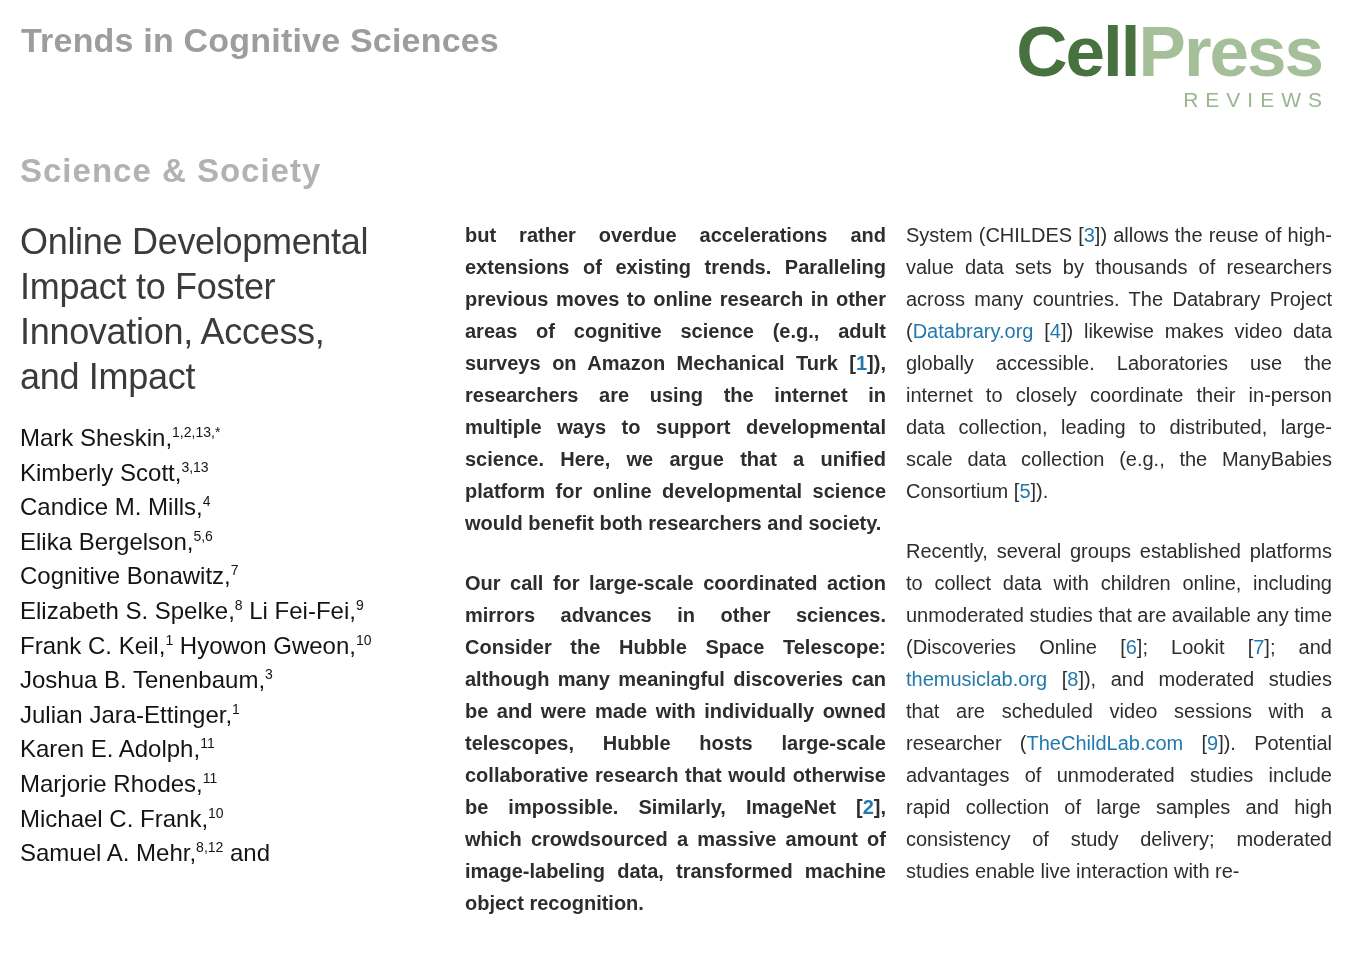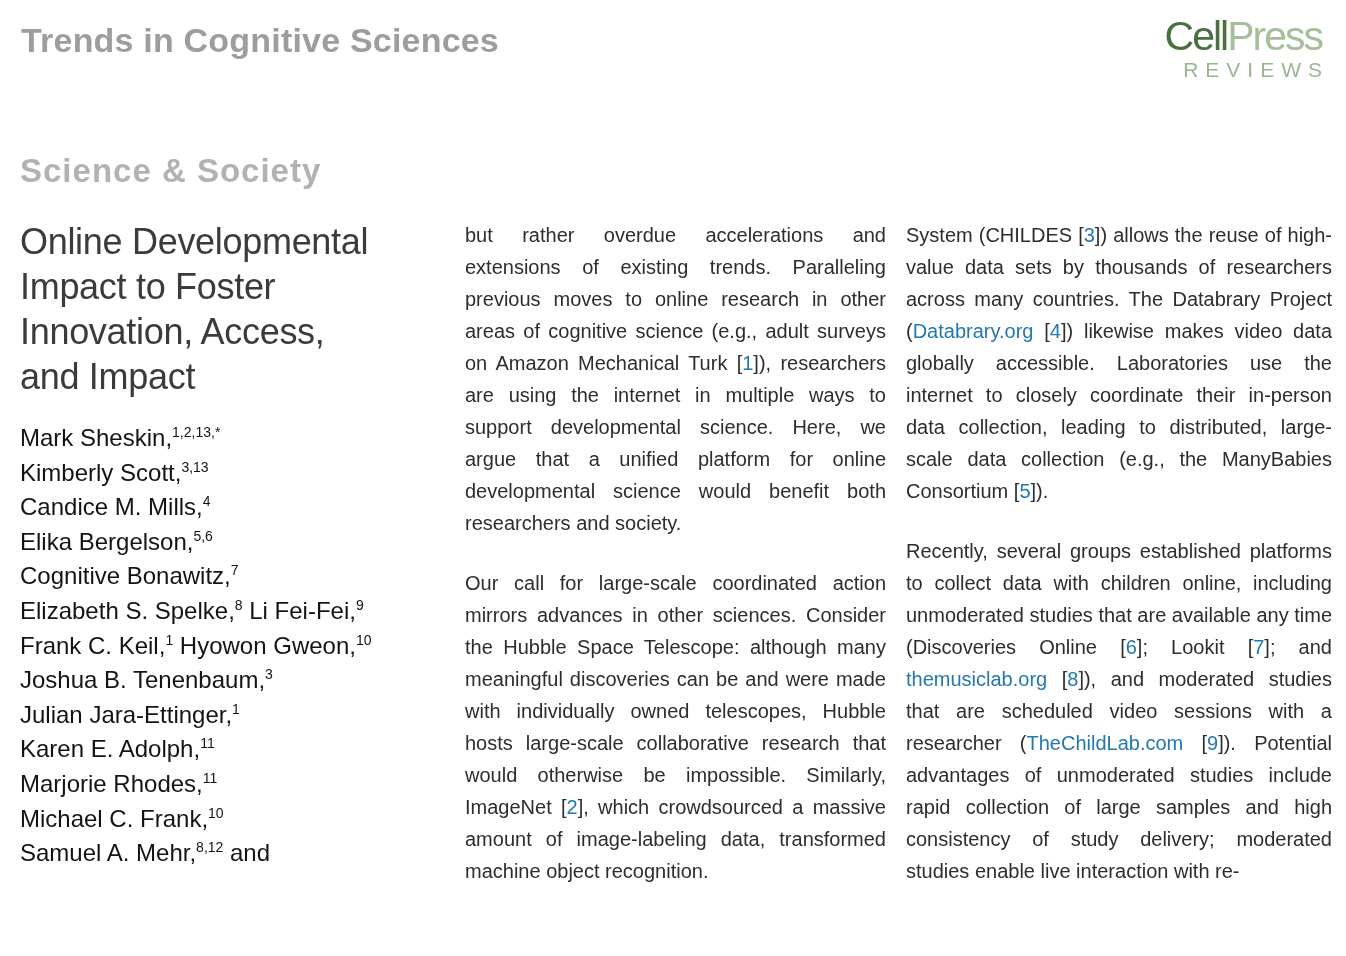--- a/index.html
+++ b/index.html
@@ -5,21 +5,21 @@
   * { margin:0; padding:0; box-sizing:border-box; }
   html,body { width:1346px; height:956px; background:#ffffff; overflow:hidden; }
   body { font-family:"Liberation Sans", sans-serif; position:relative; }
 
   .journal-name {
     position:absolute; left:21px; top:21px;
     font-size:34px; font-weight:bold; color:#9d9d9d; letter-spacing:0.2px;
   }
 
   .logo { position:absolute; right:24px; top:16px; text-align:right; }
-  .logo-main { font-size:41px; font-weight:normal; letter-spacing:-2px; line-height:1.0; }
+  .logo-main { font-size:71px; font-weight:bold; letter-spacing:-2px; line-height:1.0; }
   .logo-cell  { color:#47713e; }
   .logo-press { color:#a5bf9b; }
   .logo-reviews {
     font-size:21px; color:#9ab690; letter-spacing:7px;
     margin-top:1px; margin-right:-7px; font-weight:400;
   }
 
   .section-heading {
     position:absolute; left:20px; top:152px;
     font-size:33px; font-weight:bold; color:#b2b2b2; letter-spacing:1px;
@@ -35,21 +35,21 @@
     position:absolute; left:20px; top:421px; width:440px;
     font-size:24px; color:#141414; line-height:34.6px; font-weight:400;
   }
   .author-list sup { font-size:14px; line-height:0; }
 
   .body-col {
     position:absolute; top:219px;
     font-size:20px; line-height:32px; color:#2d2d2d;
     text-align:justify;
   }
-  .col-middle { left:465px; width:421px; }
+  .col-middle { left:465px; width:421px;font-weight:bold; }
   .col-right  { left:906px; width:426px; }
   .body-col p { margin:0 0 28px 0; }
 
   .ref-link { color:#2279ad; cursor:pointer; }
 </style>
 </head>
 <body>
 
 <div class="journal-name">Trends in Cognitive Sciences</div>
 

